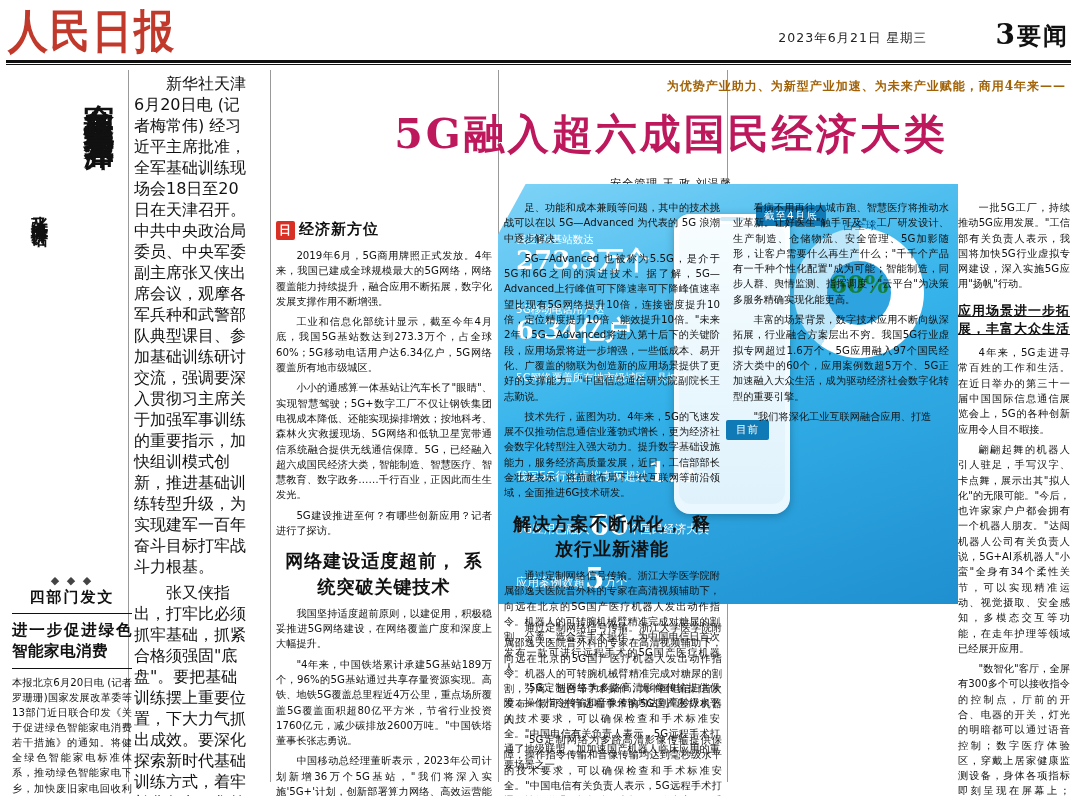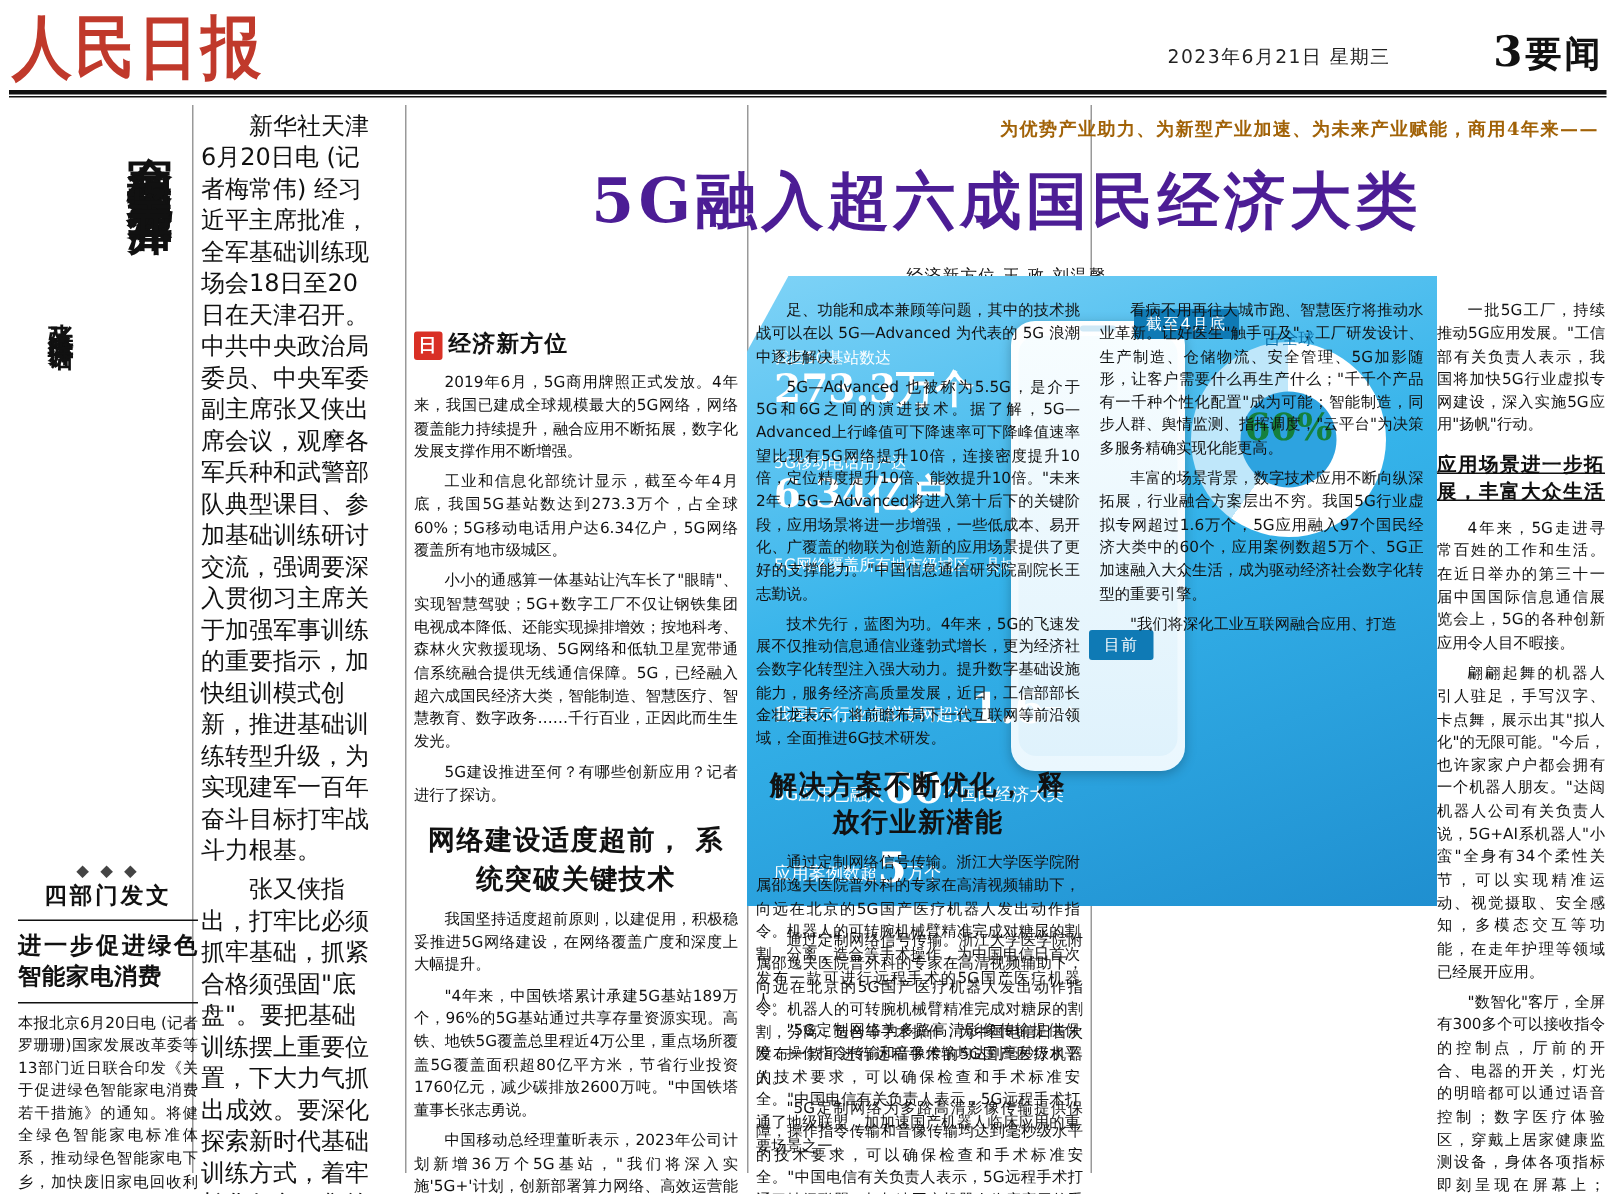--- a/index.html
+++ b/index.html
@@ -70,21 +70,21 @@
           letter-spacing:1px;margin-bottom:8px;}
   .col3 p,.col4 p,.col5 p{margin:0 0 5px 0;text-indent:2em;font-size:10.2px;line-height:1.5;text-align:justify;}
   .sub-head{font-family:"DejaVu Serif","Liberation Serif",serif;font-weight:bold;font-size:18px;
             line-height:1.4;text-align:center;margin:10px 0 7px;letter-spacing:1px;}
 
   
   .head-block{position:absolute;left:276px;top:78px;width:790px;}
   .shoulder{font-family:"DejaVu Serif","Liberation Serif",serif;font-size:12px;font-weight:bold;
             text-align:right;letter-spacing:1px;color:#a16207;}
   .main-head{font-family:"DejaVu Serif","Liberation Serif",serif;font-weight:bold;
-            font-size:41px;text-align:center;letter-spacing:3px;color:#4c1d95;margin-top:12px;}
+            font-size:41px;text-align:center;letter-spacing:3px;color:#be185d;margin-top:12px;}
   .byline{text-align:center;font-size:11px;margin-top:14px;letter-spacing:1px;}
 
   
   .col4{position:absolute;left:504px;top:200px;width:218px;}
 
   
   .col5{position:absolute;left:733px;top:200px;width:216px;}
 
   
   .info{position:absolute;left:498px;top:184px;width:460px;height:526px;overflow:hidden;}
@@ -154,21 +154,21 @@
 
   <div class="col2 lead">
     <p>新华社天津6月20日电 (记者梅常伟) 经习近平主席批准，全军基础训练现场会18日至20日在天津召开。中共中央政治局委员、中央军委副主席张又侠出席会议，观摩各军兵种和武警部队典型课目、参加基础训练研讨交流，强调要深入贯彻习主席关于加强军事训练的重要指示，加快组训模式创新，推进基础训练转型升级，为实现建军一百年奋斗目标打牢战斗力根基。</p>
     <p>张又侠指出，打牢比必须抓牢基础，抓紧合格须强固"底盘"。要把基础训练摆上重要位置，下大力气抓出成效。要深化探索新时代基础训练方式，着牢长化任务，集约化组训，模拟化训练、标准化考核；着力提高学员训练水平，进一步丰富拓展方法手段，推进基础训练提质增效。要健全训练内容体系，进一步精细管理统子，优化训练保障水平，打造组训人才方阵、加强训练风气建设，构建基础训练转型发展新格局。</p>
 
   </div>
 
   <div class="head-block">
     <div class="shoulder">为优势产业助力、为新型产业加速、为未来产业赋能，商用4年来——</div>
     <div class="main-head">5G融入超六成国民经济大类</div>
-    <div class="byline">经济新方位 王 政 刘温馨</div>
+    <div class="byline">安全管理 王 政 刘温馨</div>
   </div>
 
   <div class="col3">
     <div class="kicker">
       <span class="badge">日</span><span>经济新方位</span>
     </div>
     <p>2019年6月，5G商用牌照正式发放。4年来，我国已建成全球规模最大的5G网络，网络覆盖能力持续提升，融合应用不断拓展，数字化发展支撑作用不断增强。</p>
     <p>工业和信息化部统计显示，截至今年4月底，我国5G基站数达到273.3万个，占全球60%；5G移动电话用户达6.34亿户，5G网络覆盖所有地市级城区。</p>
     <p>小小的通感算一体基站让汽车长了"眼睛"、实现智慧驾驶；5G+数字工厂不仅让钢铁集团电视成本降低、还能实现操排增效；按地科考、森林火灾救援现场、5G网络和低轨卫星宽带通信系统融合提供无线通信保障。5G，已经融入超六成国民经济大类，智能制造、智慧医疗、智慧教育、数字政务……千行百业，正因此而生生发光。</p>
     <p>5G建设推进至何？有哪些创新应用？记者进行了探访。</p>

